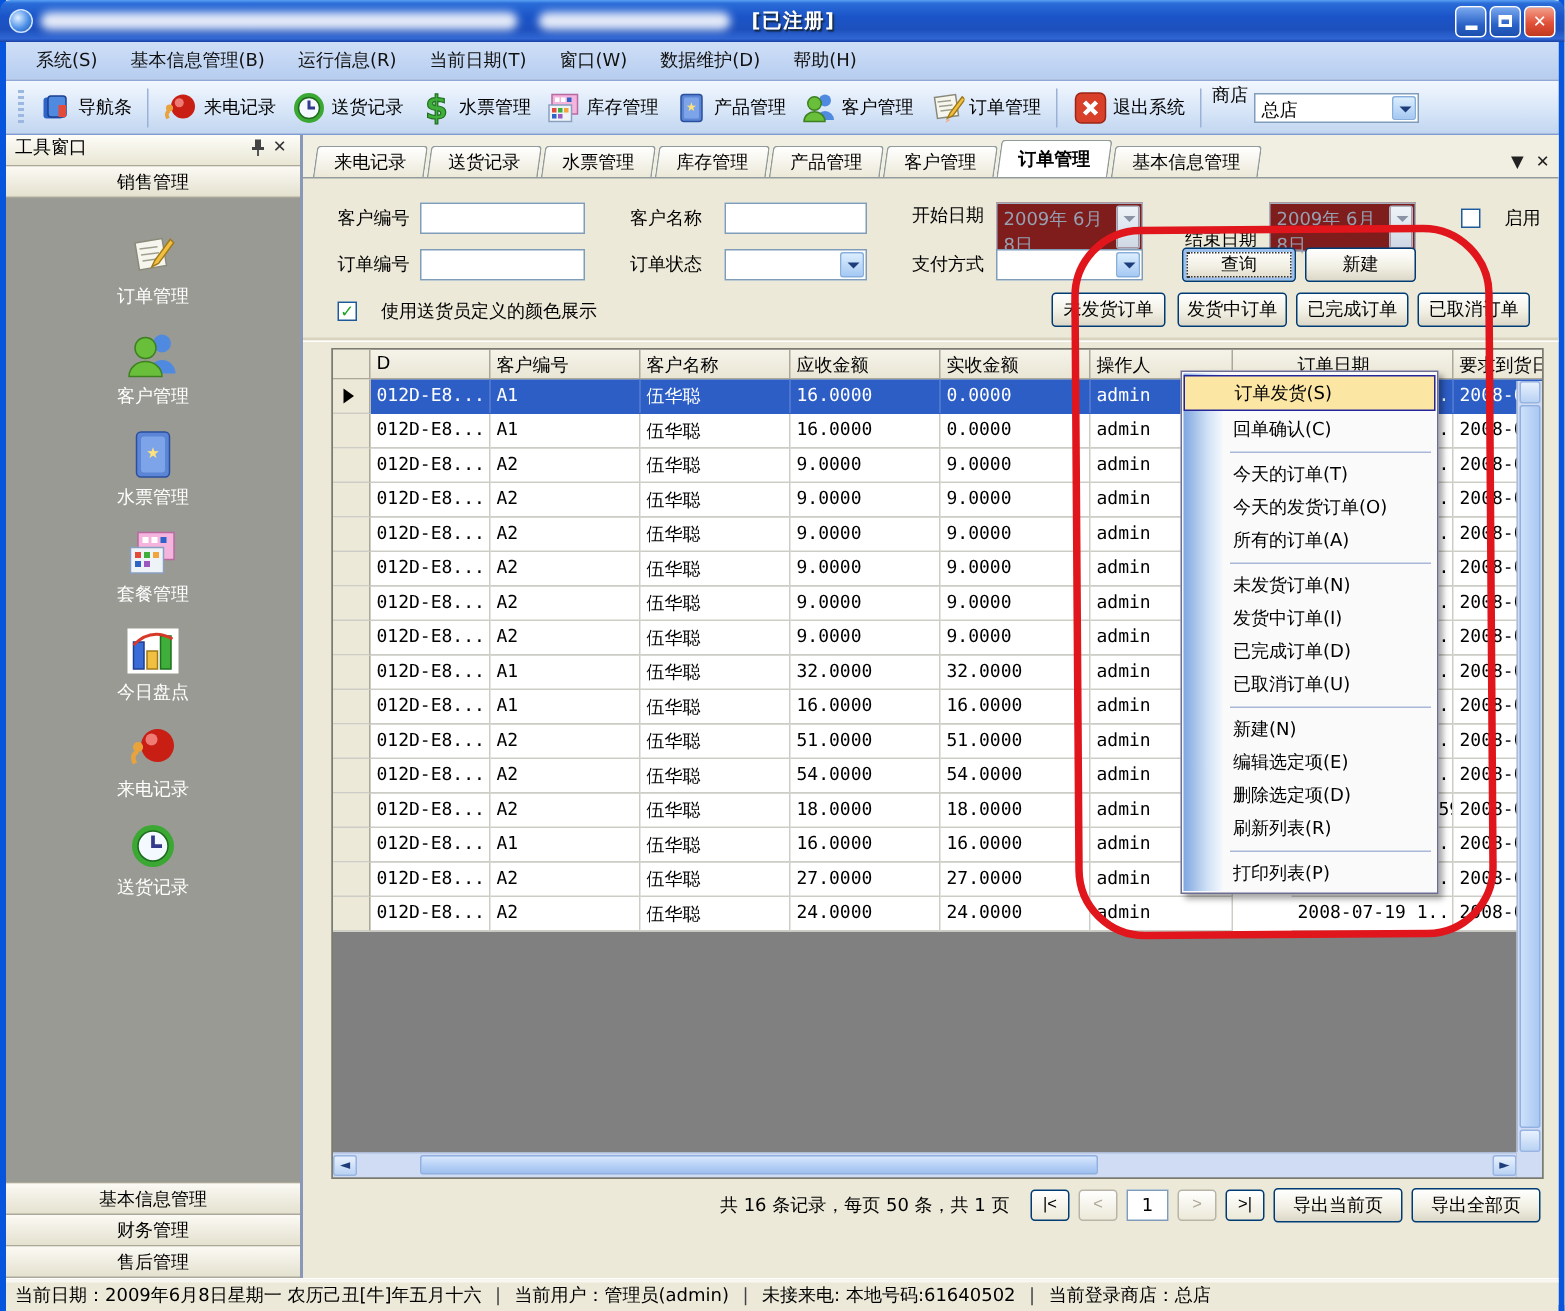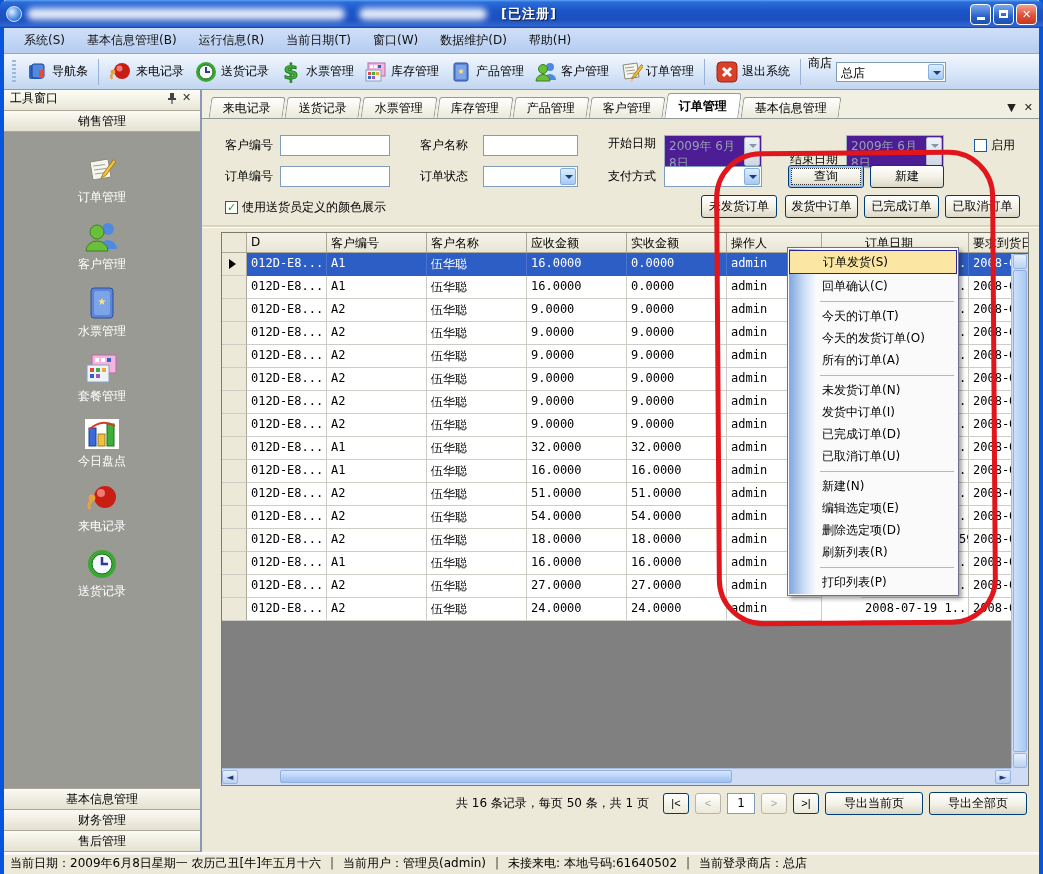--- a/index.html
+++ b/index.html
@@ -53,24 +53,24 @@
   .tab span { display:inline-block; transform:skewX(8deg); }
   .tab.active { height:25px; line-height:25px; font-weight:bold; background:#fff; position:relative; z-index:2; }
   .tab-icons { margin-left:auto; display:flex; gap:8px; align-items:center; height:21px; }
   .tab-icons .ic { color:#222; font-size:11px; cursor:default; }
 
   
   .filter-panel { position:relative; height:109px; border-bottom:1px solid #fff; box-shadow:inset 0 -2px 0 #d8d4c0; }
   .fl { position:absolute; height:21px; line-height:21px; }
   .txt { position:absolute; height:21px; border:1px solid #7f9db9; background:#fff; padding:0 3px; font:inherit; }
   .combo { position:absolute; height:21px; border:1px solid #7f9db9; background:#fff; }
-  .datebox { position:absolute; height:33px; border:1px solid #a3aebf; background:#4c1d95; color:#96a0b0; padding:2px 18px 0 4px; }
+  .datebox { position:absolute; height:33px; border:1px solid #a3aebf; background:#7f1d1d; color:#96a0b0; padding:2px 18px 0 4px; }
   .datebox .arrowbtn { background:linear-gradient(180deg,#eef3f8,#cfd8e4); border-color:#aab4c2; }
   .datebox .arrowbtn::after { border-top-color:#8a94a4; }
-  .cb { position:absolute; display:flex; align-items:center; gap:4px; height:21px; }
+  .cb { position:absolute; display:flex; align-items:center; gap:16px; height:21px; }
   .cbbox { width:13px; height:13px; background:#fff; border:1px solid #1d5a99; display:flex; align-items:center; justify-content:center; color:#1ea11e; font-weight:bold; font-size:11px; line-height:1; }
   .xpbtn { position:absolute; height:23px; border:1px solid #003c74; border-radius:3px; background:linear-gradient(180deg,#ffffff,#f2f0e4 55%,#dcd8c8); font:inherit; text-align:center; line-height:21px; cursor:default; }
   .xpbtn.focused { box-shadow:inset 0 0 0 2px #9cc1ee; outline:1px dotted #333; outline-offset:-4px; }
 
   
   .grid-wrap { position:relative; margin:4px 0 0 19px; width:808px; height:554px; border:1px solid #7b7b6e; background:#808080; overflow:hidden; }
   .thead { display:flex; height:20px; background:linear-gradient(180deg,#f6f4ea,#e8e5d4); }
   .th { border-right:1px solid #aca899; border-bottom:1px solid #aca899; padding:2px 4px; white-space:nowrap; overflow:visible; }
   .trow { display:flex; height:23px; background:#fff; }
   .tc { border-right:1px solid #cdcdc5; border-bottom:1px solid #cdcdc5; padding:3px 4px; white-space:nowrap; overflow:hidden; font-family:"DejaVu Sans Mono","DejaVu Sans",monospace; font-size:12px; }
@@ -91,21 +91,21 @@
   .hs-arrow.left { left:0; } .hs-arrow.right { right:0; }
   .hs-thumb { position:absolute; top:1px; height:13px; left:58px; width:452px; background:linear-gradient(180deg,#d8e7fc,#b3cef5 60%,#9fc0ef); border:1px solid #8fb0e0; border-radius:2px; }
   .scroll-corner { position:absolute; right:0; bottom:0; width:17px; height:17px; background:#cfdcf3; }
 
   
   .pager { height:34px; display:flex; align-items:center; justify-content:flex-end; padding-right:12px; gap:6px; }
   .pager-summary { margin-right:8px; }
   .navbtn { width:26px; height:21px; border:1px solid #003c74; border-radius:3px; background:linear-gradient(180deg,#fff,#ece9d8); text-align:center; line-height:19px; font-size:11px; }
   .navbtn.disabled { border-color:#b8b5a8; color:#aca899; }
   .page-input { width:28px; height:21px; border:1px solid #7f9db9; text-align:center; font:inherit; }
-  .exportbtn { position:static; width:98px; }
+  .exportbtn { position:static; width:86px; }
 
   
   .statusbar { height:22px; background:#ece9d8; border-top:1px solid #fff; box-shadow:inset 0 2px 0 #f8f7f1; display:flex; align-items:center; padding:0 6px; color:#000; white-space:nowrap; overflow:hidden; }
   .seg + .seg::before { content:'|'; margin:0 9px; color:#444; }
 
   
   .context-menu { position:absolute; left:783px; top:247px; width:172px; background:#fafafa; border:1px solid #6d6d94; box-shadow:3px 3px 4px rgba(0,0,0,.35); z-index:40; padding:2px 1px; }
   .cm-strip { position:absolute; left:1px; top:1px; bottom:1px; width:26px; background:linear-gradient(90deg,#7ea6e0,#cfe0f5 60%,#f4f8fd); }
   .cm-item { position:relative; height:22px; line-height:22px; padding-left:33px; color:#000; cursor:default; }
   .cm-item.highlight { background:linear-gradient(180deg,#fdf3cf,#f8e withdrawal); background:#fbe7a3; border:1px solid #26269b; height:24px; line-height:22px; margin:0 0 1px 0; }

